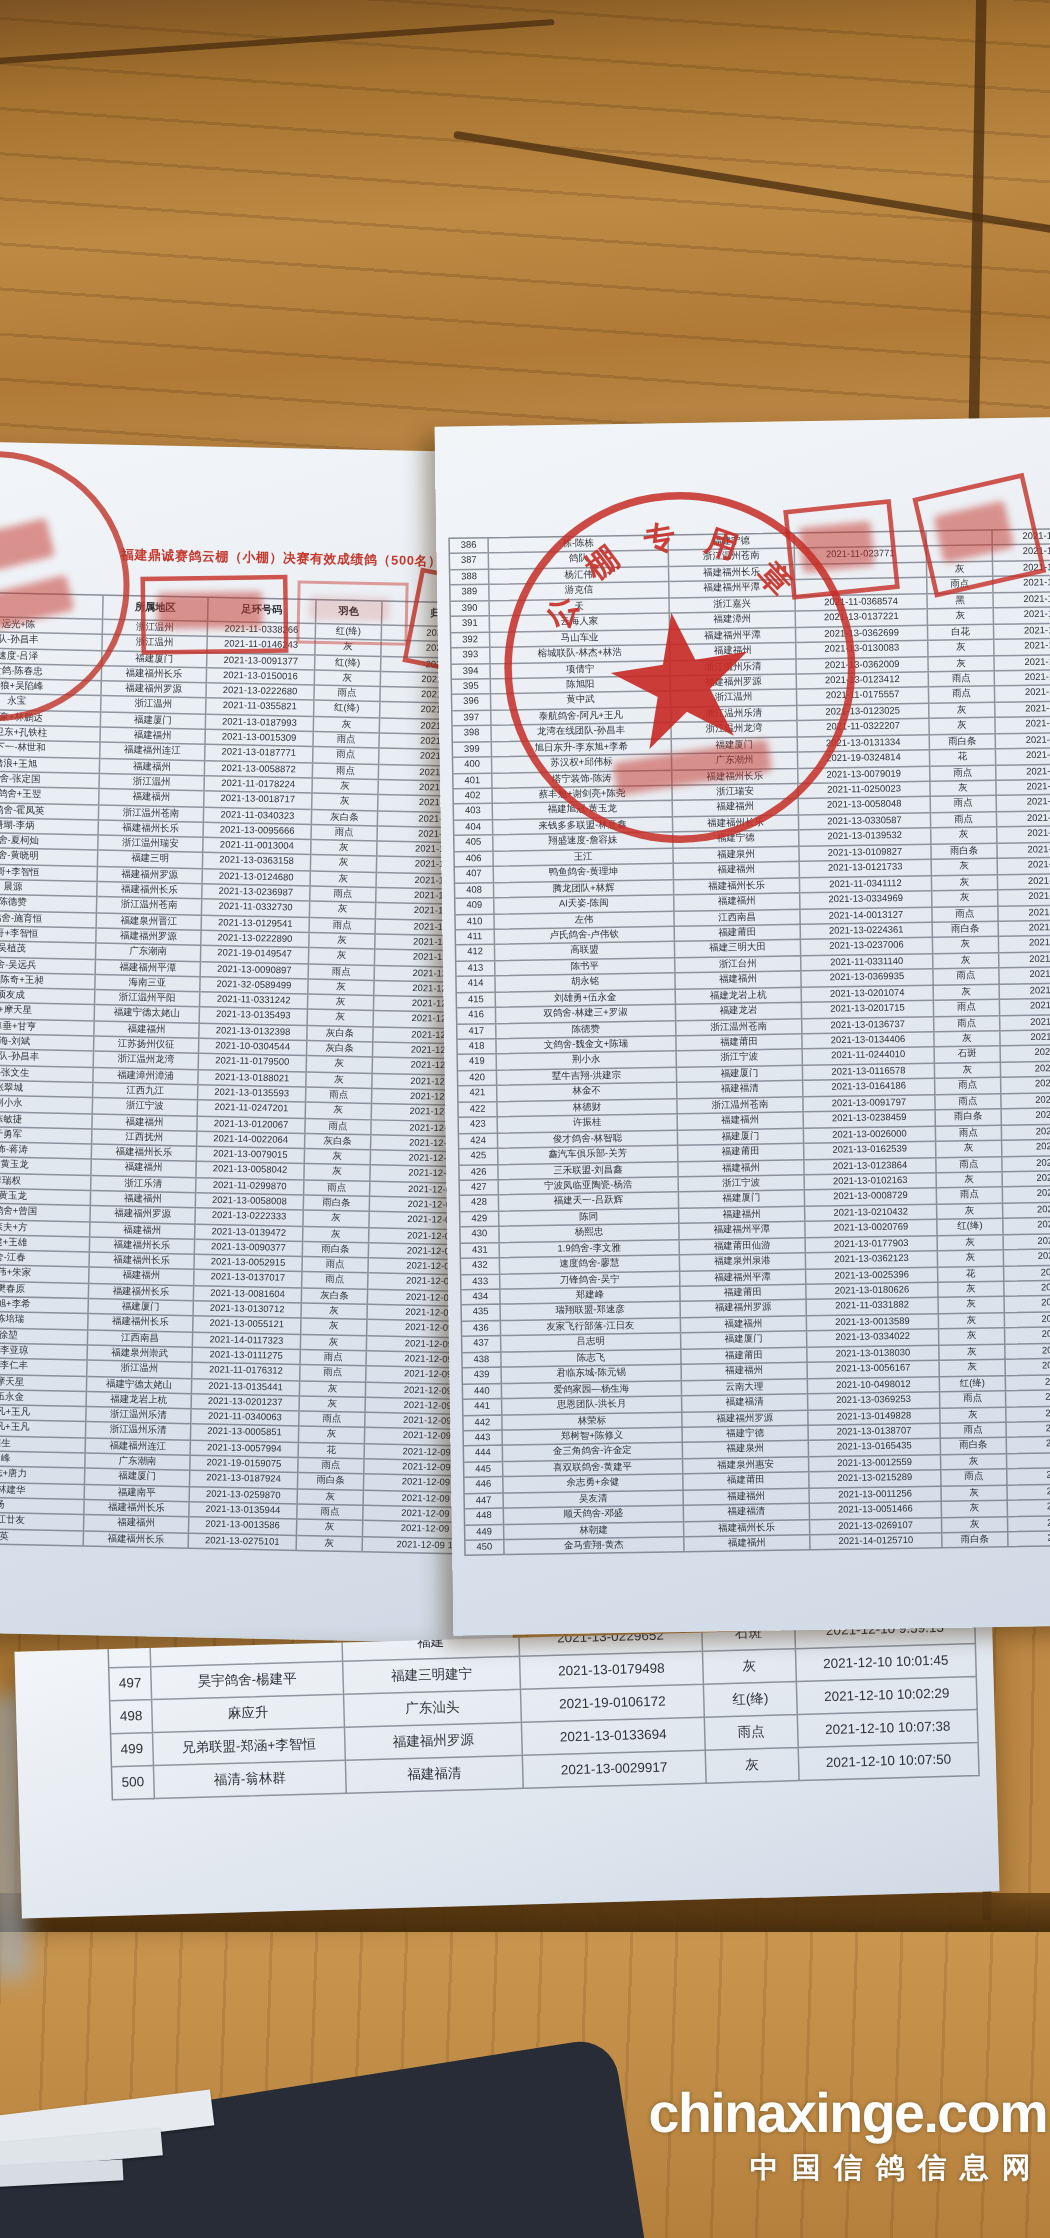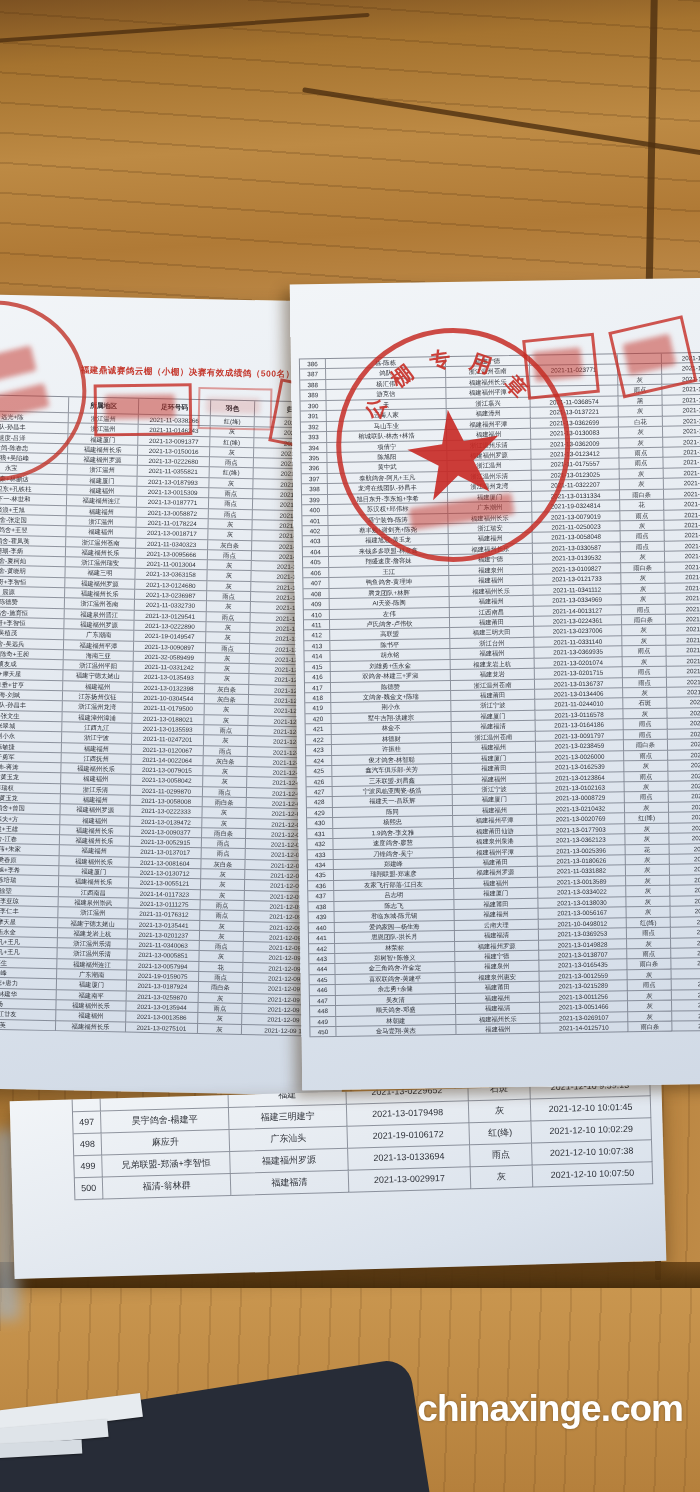--- a/index.html
+++ b/index.html
@@ -86,21 +86,21 @@
     width:22px;height:22px;text-align:center;line-height:22px;}
   .stamp-rect{border:3px solid rgba(198,45,38,.8);position:absolute;}
   .sr1{left:140px;top:86px;width:92px;height:46px;transform:rotate(-2deg);}
   .sr2{left:244px;top:88px;width:70px;height:38px;opacity:.55;border-width:2px;}
   .sr3{left:320px;top:82px;width:50px;height:58px;transform:rotate(10deg);}
   .sr4{left:234px;top:56px;width:66px;height:54px;transform:rotate(-5deg);}
   .sr5{left:324px;top:44px;width:70px;height:62px;transform:rotate(-12deg);}
   .blob{position:absolute;background:rgba(195,48,38,.5);filter:blur(2.5px);border-radius:3px;}
 
   
-  .watermark{position:absolute;right:17px;top:1388px;text-align:right;color:#fff;z-index:5;}
+  .watermark{position:absolute;right:2px;top:1388px;text-align:right;color:#fff;z-index:5;}
   .wm-site{font-size:37px;font-weight:bold;letter-spacing:-1px;
     text-shadow:0 0 3px rgba(0,0,0,.35);}
   .wm-cn{font-size:19px;font-weight:bold;letter-spacing:9px;margin-top:2px;padding-right:2px;
     text-shadow:0 0 3px rgba(0,0,0,.35);}
 </style>
 </head>
 <body>
 
 <div id="canvas">
 
@@ -1153,15 +1153,16 @@
     </div>
   </div>
 
   <div class="shadow-dark"></div>
   <div class="stack stack1"></div>
   <div class="stack stack2"></div>
   <div class="stack stack3"></div>
 
   <div class="watermark">
     <div class="wm-site">chinaxinge.com</div>
+    <div class="wm-cn">中国信鸽信息网</div>
   </div>
 
 </div>
 
 </body></html>

